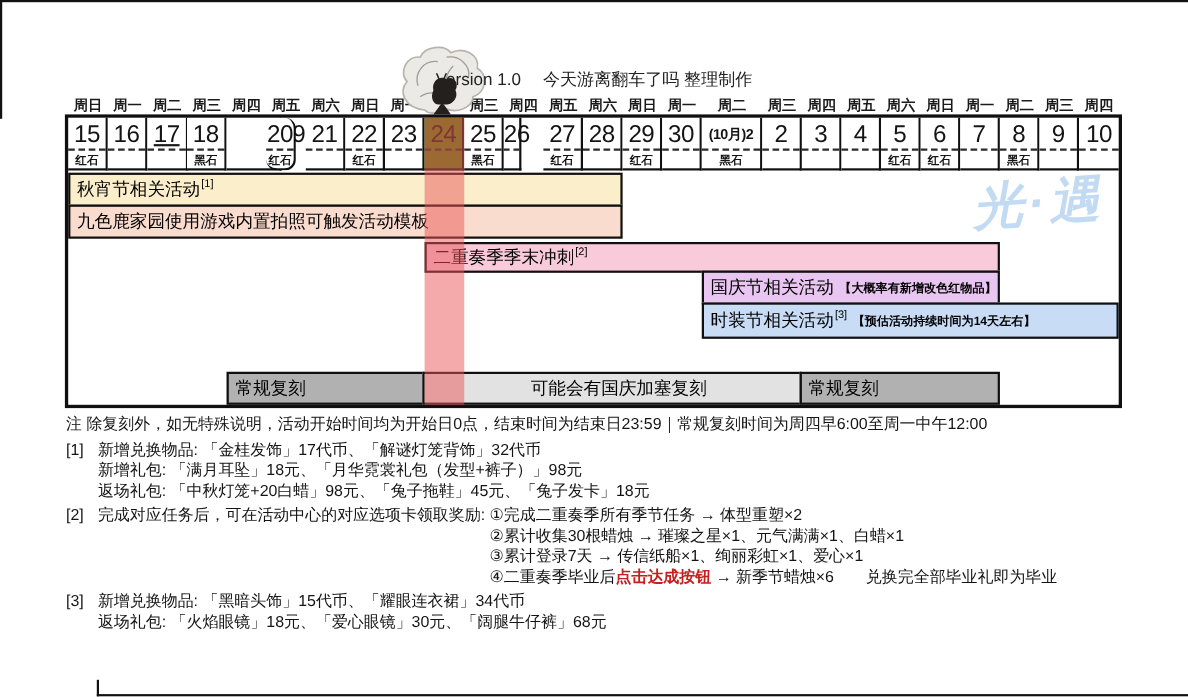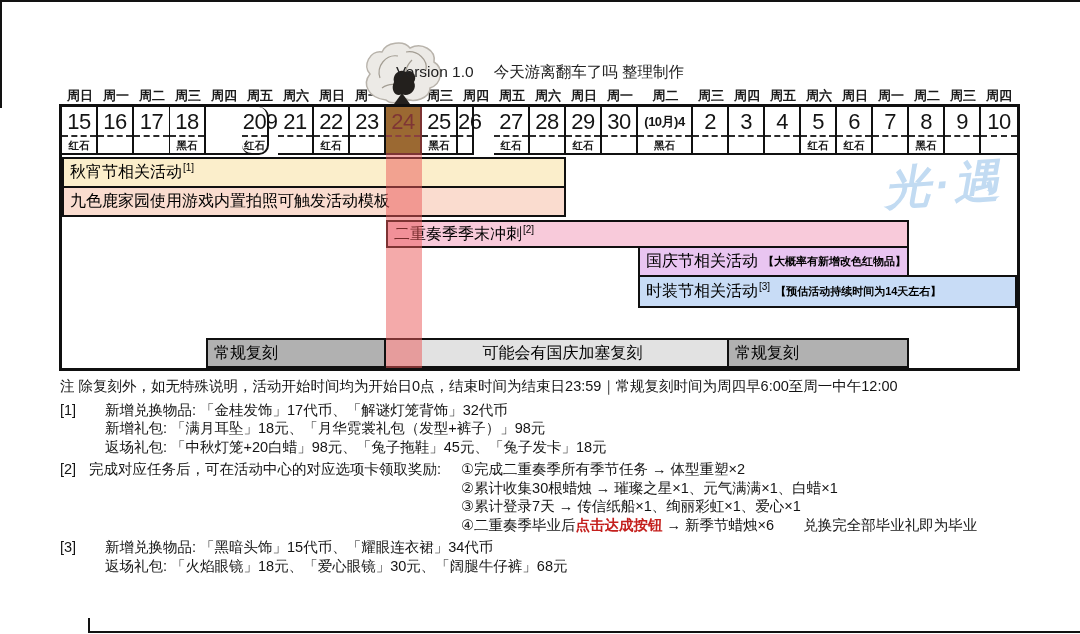--- a/index.html
+++ b/index.html
@@ -31,21 +31,21 @@
   .event-bar sup{font-size:10px;vertical-align:super;line-height:10px;margin-top:-9px;margin-left:1px;}
   .event-bar .bar-note{font-size:11px;font-weight:700;margin-left:5px;}
   .event-bar.center{justify-content:center;padding-left:12px;}
   .stripe{position:absolute;z-index:6;pointer-events:none;}
   .watermark{position:absolute;left:884px;top:154px;font-size:46px;font-weight:700;font-style:italic;
              color:#c2dbf2;letter-spacing:4px;transform:rotate(-4deg);z-index:1;}
   .notes{position:absolute;left:60px;top:377px;width:1012px;font-size:14.5px;line-height:18.5px;color:#141414;z-index:2;}
   .note-line{margin-bottom:5px;}
   .fn-block{display:flex;margin-bottom:4px;}
   .fn-label{flex:none;width:29px;}
-  .fn-lines{flex:none;margin-left:16px;}
+  .fn-lines{flex:none;}
   .fn2-row{display:flex;}
   .fn2-intro{flex:none;white-space:pre;}
   .red{color:#c4201d;font-weight:700;}
 </style>
 </head>
 <body>
 
 <div class="page">
   <div class="edge" style="left:0;top:0;width:1080px;height:2px;"></div>
   <div class="edge" style="left:0;top:0;width:2px;height:108px;"></div>
@@ -70,21 +70,21 @@
       <div class="day-cell" style="left: 62px; width: 36px;">
         <div class="date-num">15</div>
         <div class="stone">红石</div>
       </div>
       <div class="weekday-label" style="left: 98px; width: 36px;">周一</div>
       <div class="day-cell" style="left: 98px; width: 36px;">
         <div class="date-num">16</div>
         <div class="stone"></div>
       </div>
       <div class="weekday-label" style="left: 134px; width: 36px;">周二</div>
-      <div class="day-cell" style="left: 134px; width: 37px;">
+      <div class="day-cell" style="left: 134px; width: 37px; text-decoration: underline;">
         <div class="date-num">17</div>
         <div class="stone"></div>
       </div>
       <div class="weekday-label" style="left: 170px; width: 36px;">周三</div>
       <div class="day-cell" style="left: 170px; width: 36px;">
         <div class="date-num">18</div>
         <div class="stone">黑石</div>
       </div>
       <div class="weekday-label" style="left: 206px; width: 36px;">周四</div>
       <div class="day-cell" style="left: 206px; width: 36px; padding-left: 48px;">
@@ -141,21 +141,21 @@
         <div class="date-num">29</div>
         <div class="stone">红石</div>
       </div>
       <div class="weekday-label" style="left: 602px; width: 36px;">周一</div>
       <div class="day-cell" style="left: 602px; width: 36px;">
         <div class="date-num">30</div>
         <div class="stone"></div>
       </div>
       <div class="weekday-label" style="left: 638px; width: 55px;">周二</div>
       <div class="day-cell" style="left: 638px; width: 55px;">
-        <div class="date-num small">(10月)4</div>
+        <div class="date-num small">(10月)2</div>
         <div class="stone">黑石</div>
       </div>
       <div class="weekday-label" style="left: 693px; width: 36px;">周三</div>
       <div class="day-cell" style="left: 693px; width: 36px;">
         <div class="date-num">2</div>
         <div class="stone"></div>
       </div>
       <div class="weekday-label" style="left: 729px; width: 36px;">周四</div>
       <div class="day-cell" style="left: 729px; width: 36px;">
         <div class="date-num">3</div>

